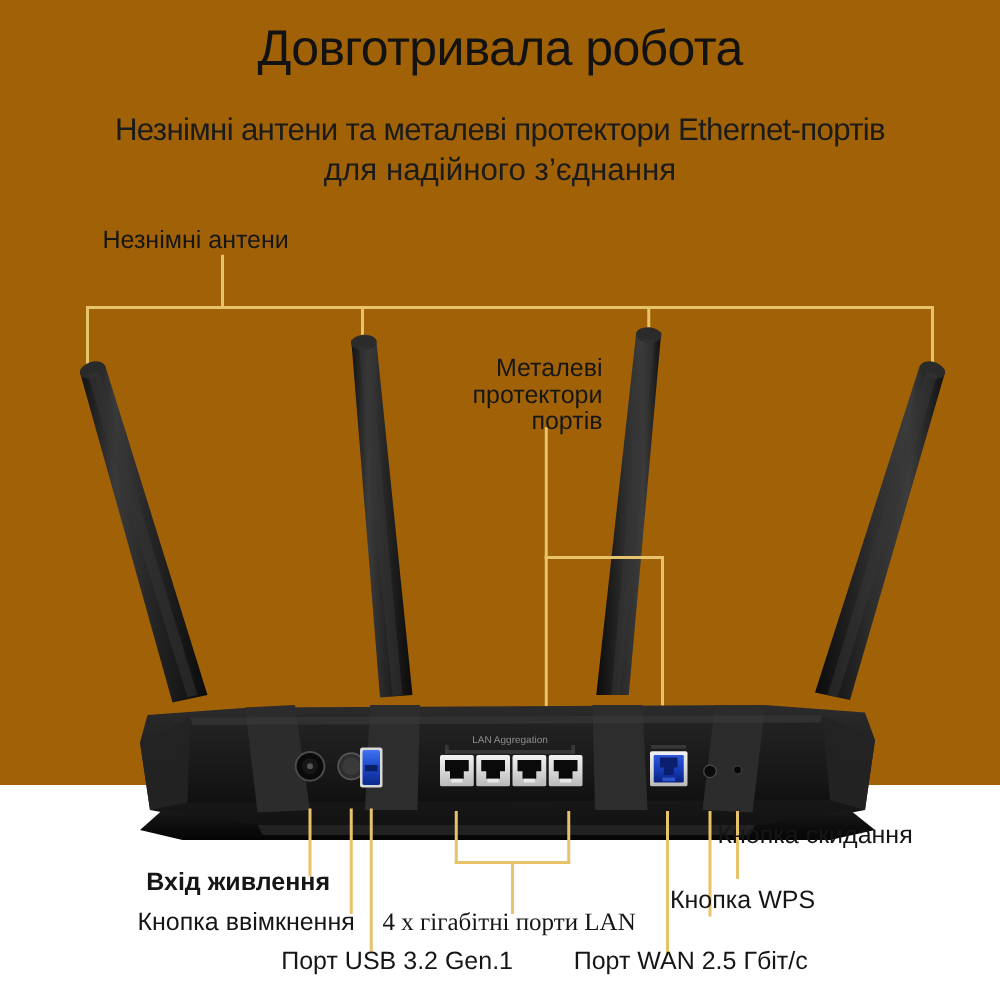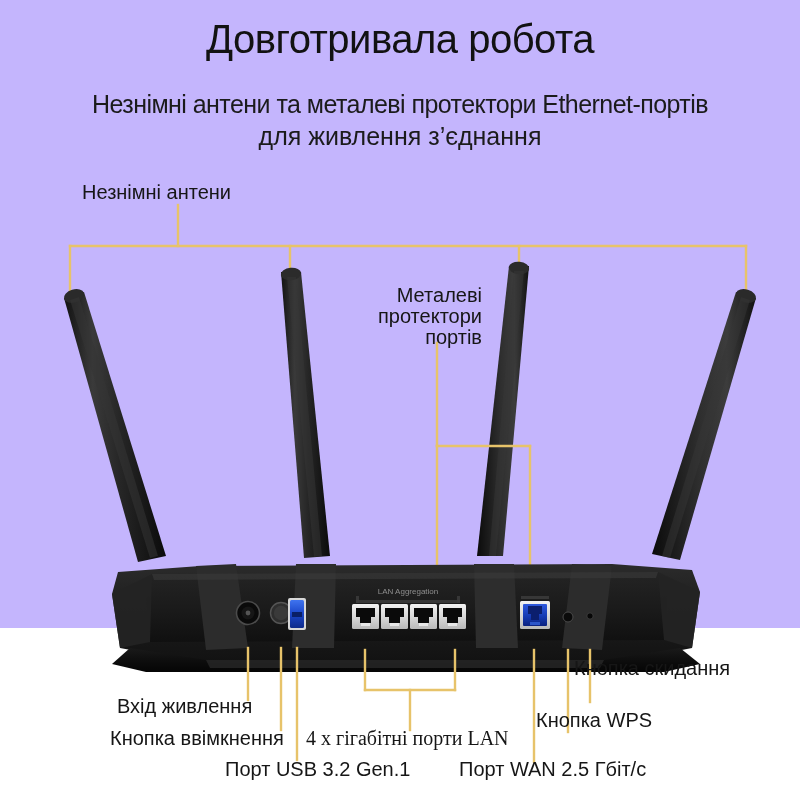--- a/index.html
+++ b/index.html
@@ -12,21 +12,21 @@
     height: 800px;
     font-family: "Liberation Sans", "DejaVu Sans", sans-serif;
     color: #1a1a1a;
     overflow: hidden;
     position: relative;
   }
   #stage {
     position: relative;
     width: 800px;
     height: 628px;
-    background: #c4b5fd;
+    background: #a16207;
   }
 
   
   .title {
     position: absolute;
     left: 0;
     top: 16px;
     width: 800px;
     text-align: center;
     font-size: 40px;
@@ -73,21 +73,21 @@
   }
 </style>
 </head>
 <body>
 
 <div id="stage">
 
   <div class="title">Довготривала робота</div>
   <div class="subtitle">
     <span class="l1">Незнімні антени та металеві протектори Ethernet-портів</span>
-    <span class="l2">для живлення з’єднання</span>
+    <span class="l2">для надійного з’єднання</span>
   </div>
 
   <svg class="overlay" viewBox="0 0 800 800">
     <defs>
       <linearGradient id="antGrad" x1="0" y1="0" x2="1" y2="0">
         <stop offset="0%" stop-color="#121212"></stop>
         <stop offset="28%" stop-color="#3a3a3a"></stop>
         <stop offset="55%" stop-color="#262626"></stop>
         <stop offset="100%" stop-color="#0b0b0b"></stop>
       </linearGradient>
@@ -280,21 +280,21 @@
     </g>
   </svg>
 
   <div class="callout" style="left:82px; top:183px;">Незнімні антени</div>
 
   <div class="callout two-line ctr" style="left:322px; top:285px; width:160px; line-height:21px;">
     <span>Металеві</span><br>
     <span>протектори портів</span>
   </div>
 
-  <div class="callout" style="left:117px; top:697px;">Вхід живлення</div>
+  <div class="callout" style="left:117px; top:697px;font-weight:bold;">Вхід живлення</div>
 
   <div class="callout" style="left:110px; top:729px;">Кнопка ввімкнення</div>
 
   <div class="callout" style="left:225px; top:760px;">Порт USB 3.2 Gen.1</div>
 
   <div class="callout" style="left:306px; top:729px;font-family:Liberation Serif, serif;">4 x гігабітні порти LAN</div>
 
   <div class="callout" style="left:459px; top:760px;">Порт WAN 2.5 Гбіт/с</div>
 
   <div class="callout" style="left:536px; top:711px;">Кнопка WPS</div>

